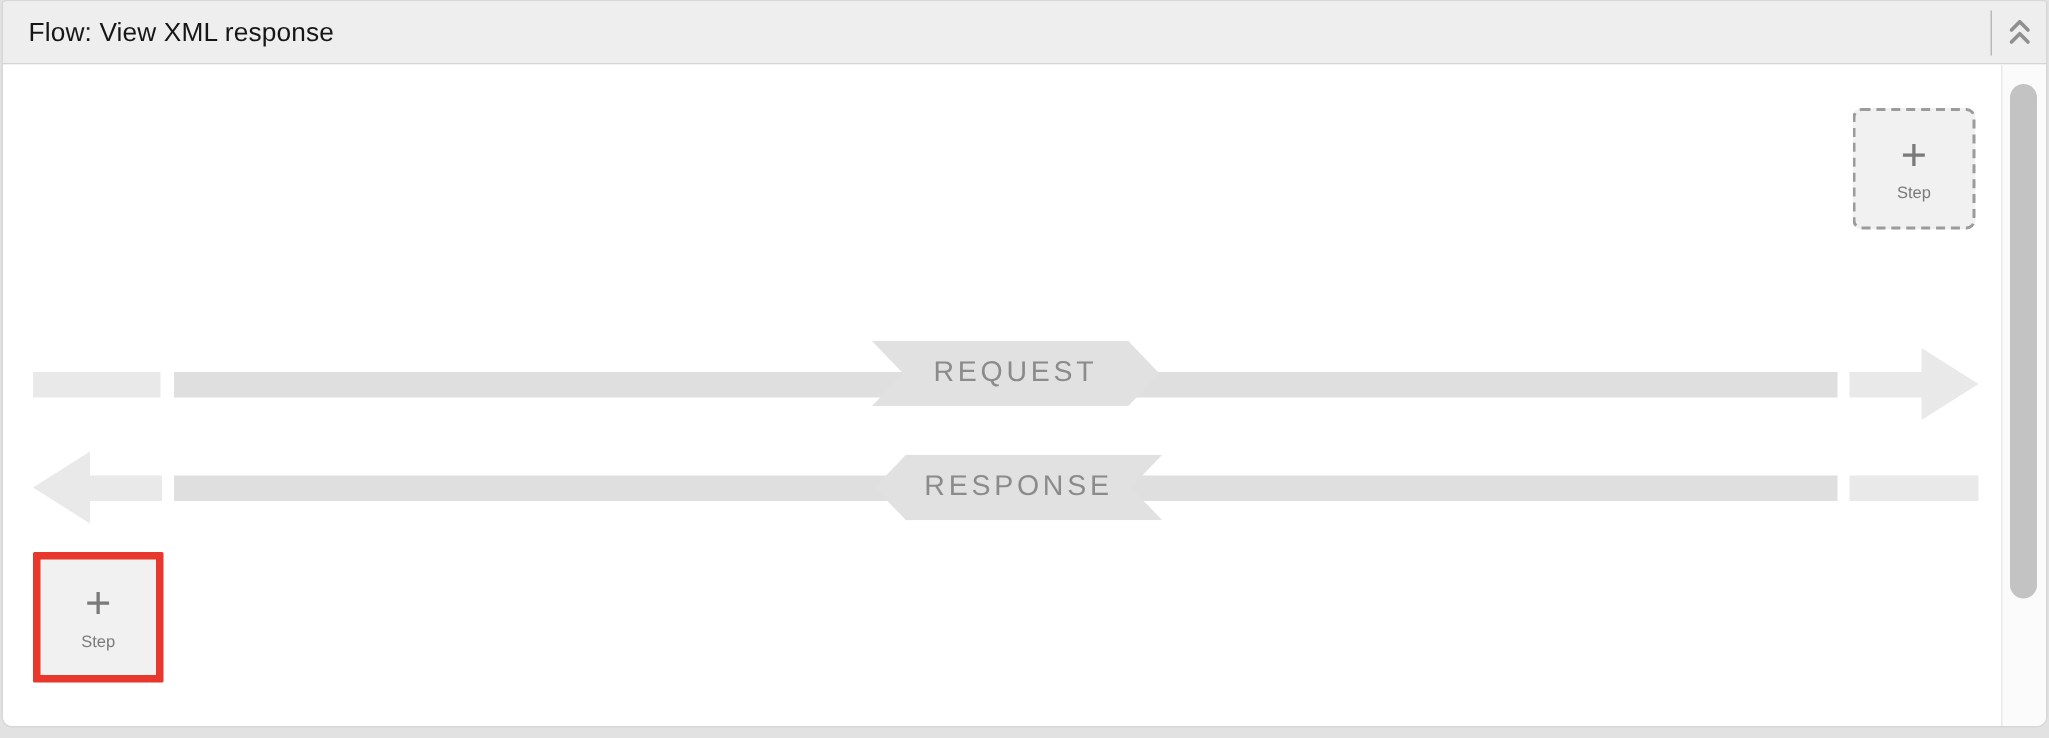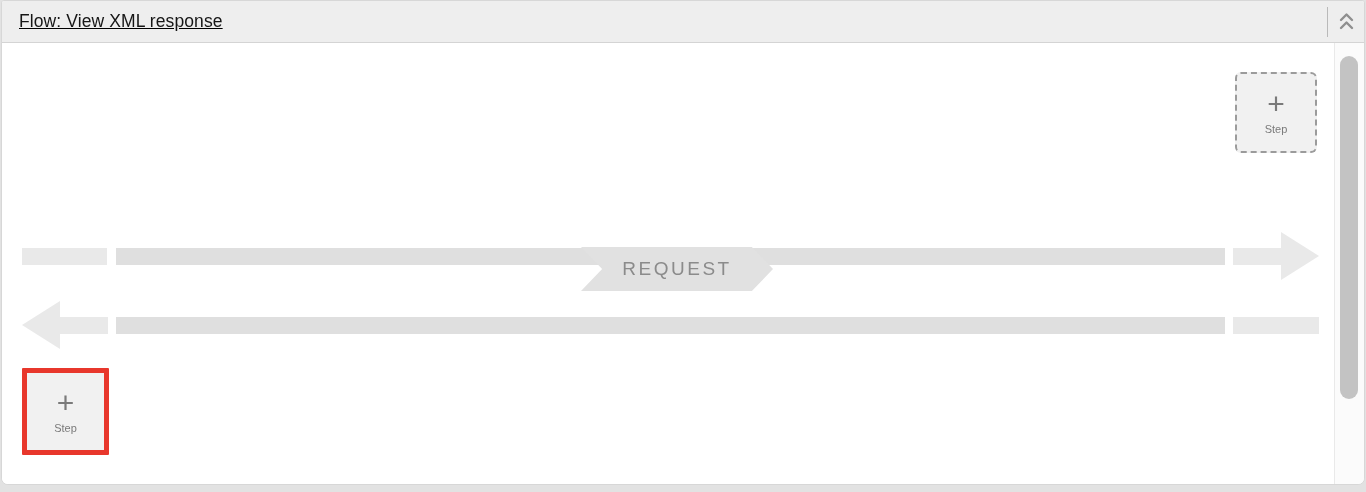--- a/index.html
+++ b/index.html
@@ -12,21 +12,21 @@
   .widget{
     position:absolute;left:1px;top:0;width:1362px;height:483px;
     background:#ffffff;border:1px solid #d7d7d7;
     border-radius:3px 3px 7px 7px;
     overflow:hidden;
   }
   
   .header{
     position:absolute;left:0;top:0;right:0;height:41px;
     background:#eeeeee;border-bottom:1px solid #d4d4d4;
-    display:flex;align-items:center;text-decoration:underline;
+    display:flex;align-items:center;
   }
   .title{
     padding-left:17px;font-size:17.5px;color:#161616;letter-spacing:.1px;
   }
   .header-right{
     position:absolute;right:0;top:0;height:100%;display:flex;align-items:center;
   }
   .header-divider{
     width:1px;height:30px;background:#b9b9b9;margin-right:6px;
   }
@@ -106,28 +106,31 @@
       </button>
     </div>
   </div>
 
   <div class="canvas">
 
     <div class="stub" style="left:20px;top:205px;width:85px;"></div>
     <div class="bar" style="left:114px;top:205px;width:1109px;"></div>
     <div class="stub" style="left:1231px;top:205px;width:49px;"></div>
     <div class="tri-right" style="left:1279px;top:189px;"></div>
-    <div class="banner request" style="left:579px;top:204px;">
+    <div class="banner request" style="left:579px;top:184px;">
       <span>REQUEST</span>
     </div>
 
     <div class="tri-left" style="left:20px;top:258px;"></div>
     <div class="stub" style="left:58px;top:274px;width:48px;"></div>
     <div class="bar" style="left:114px;top:274px;width:1109px;"></div>
     <div class="stub" style="left:1231px;top:274px;width:86px;"></div>
+    <div class="banner response" style="left:581px;top:260px;">
+      <span>RESPONSE</span>
+    </div>
 
     <div class="step-btn dashed" style="left:1233px;top:29px;">
       <span class="plus">+</span>
       <span class="step-label">Step</span>
     </div>
 
     <div class="step-btn highlighted" style="left:20px;top:325px;">
       <span class="plus">+</span>
       <span class="step-label">Step</span>
     </div>

